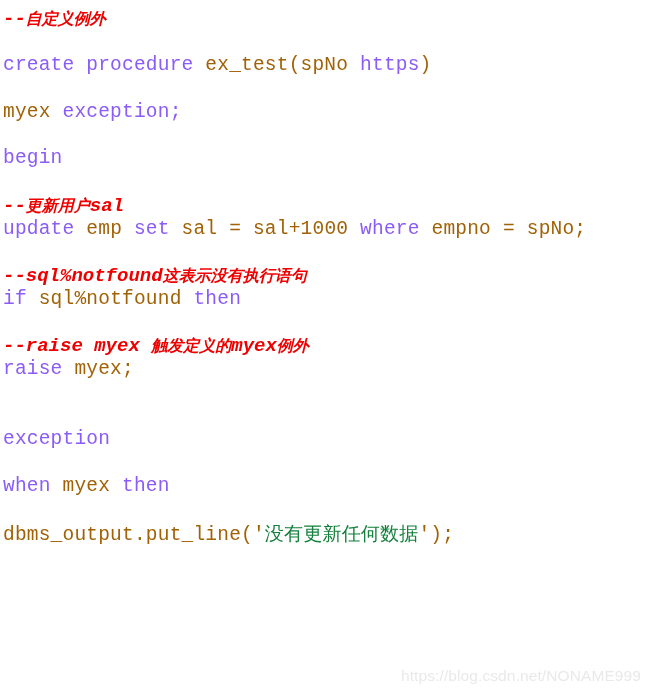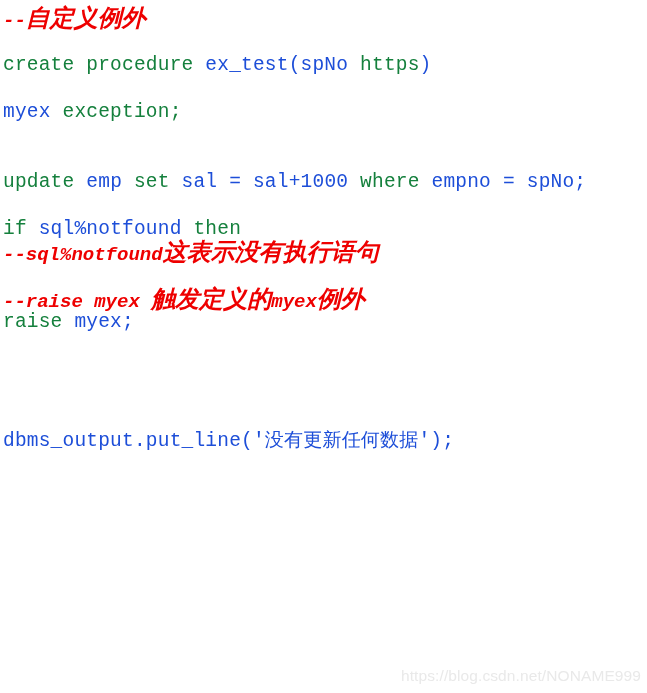--- a/index.html
+++ b/index.html
@@ -30,36 +30,36 @@
     height: 23.4px;
     white-space: pre;
     letter-spacing: 0.2px;
   }
   .code-line.blank {
     height: 23.4px;
   }
   .tok {
     white-space: pre;
   }
-  .tok-kw     { color: #15803d; text-align: right; }
-  .tok-id     { color: #1d4ed8; }
-  .tok-str    { color: #1d4ed8; }
+  .tok-kw     { color: #8b5cf6; text-align: right; }
+  .tok-id     { color: #a16207; }
+  .tok-str    { color: #15803d; }
   .code-line.comment {
     color: #ee0000;
     font-style: italic;
     font-weight: bold;
     font-family: "Liberation Mono", "DejaVu Sans Mono", monospace;
     font-size: 19px;
     letter-spacing: 0px;
   }
   .code-line.comment .cn {
     font-family: "DejaVu Sans", "Liberation Sans", sans-serif;
     font-style: italic;
     font-weight: bold;
-    font-size: 24px;
+    font-size: 16px;
   }
   .tok-str .cn {
     font-family: "DejaVu Sans", "Liberation Sans", sans-serif;
     font-size: 19px;
   }
   #watermark {
     position: absolute;
     right: 6px;
     bottom: 8px;
     color: #e9e9e9;
@@ -73,29 +73,33 @@
 </head>
 <body>
 
 <div id="code-block">
     <div class="code-line comment"><span>--</span><span class="cn">自定义例外</span></div>
     <div class="code-line blank">&nbsp;</div>
     <div class="code-line"><span class="tok tok-kw">create procedure </span><span class="tok tok-id">ex_test(spNo</span><span class="tok tok-kw"> https</span><span class="tok tok-id">)</span></div>
     <div class="code-line blank">&nbsp;</div>
     <div class="code-line"><span class="tok tok-id">myex</span><span class="tok tok-kw"> exception;</span></div>
     <div class="code-line blank">&nbsp;</div>
+    <div class="code-line"><span class="tok tok-kw">begin</span></div>
     <div class="code-line blank">&nbsp;</div>
+    <div class="code-line comment"><span>--</span><span class="cn">更新用户</span><span>sal</span></div>
     <div class="code-line"><span class="tok tok-kw">update</span><span class="tok tok-id"> emp </span><span class="tok tok-kw">set</span><span class="tok tok-id"> sal = sal+1000 </span><span class="tok tok-kw">where</span><span class="tok tok-id"> empno = spNo;</span></div>
     <div class="code-line blank">&nbsp;</div>
+    <div class="code-line comment"><span>--sql%notfound</span><span class="cn">这表示没有执行语句</span></div>
     <div class="code-line"><span class="tok tok-kw">if</span><span class="tok tok-id"> sql%notfound </span><span class="tok tok-kw">then</span></div>
-    <div class="code-line comment"><span>--sql%notfound</span><span class="cn">这表示没有执行语句</span></div>
     <div class="code-line blank">&nbsp;</div>
     <div class="code-line comment"><span>--raise myex </span><span class="cn">触发定义的</span><span>myex</span><span class="cn">例外</span></div>
     <div class="code-line"><span class="tok tok-kw">raise</span><span class="tok tok-id"> myex;</span></div>
     <div class="code-line blank">&nbsp;</div>
     <div class="code-line blank">&nbsp;</div>
+    <div class="code-line"><span class="tok tok-kw">exception</span></div>
     <div class="code-line blank">&nbsp;</div>
+    <div class="code-line"><span class="tok tok-kw">when</span><span class="tok tok-id"> myex </span><span class="tok tok-kw">then</span></div>
     <div class="code-line blank">&nbsp;</div>
     <div class="code-line"><span class="tok tok-id">dbms_output.put_line('</span><span class="tok tok-str"><span class="cn">没有更新任何数据</span></span><span class="tok tok-id">');</span></div>
     <div class="code-line blank">&nbsp;</div>
   </div>
 
 <div id="watermark">https://blog.csdn.net/NONAME999</div>
 
 </body></html>

